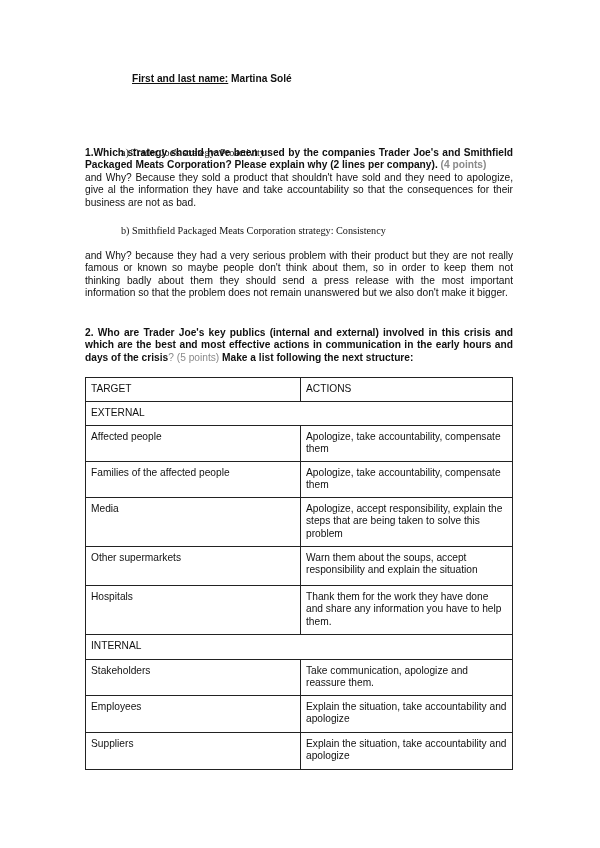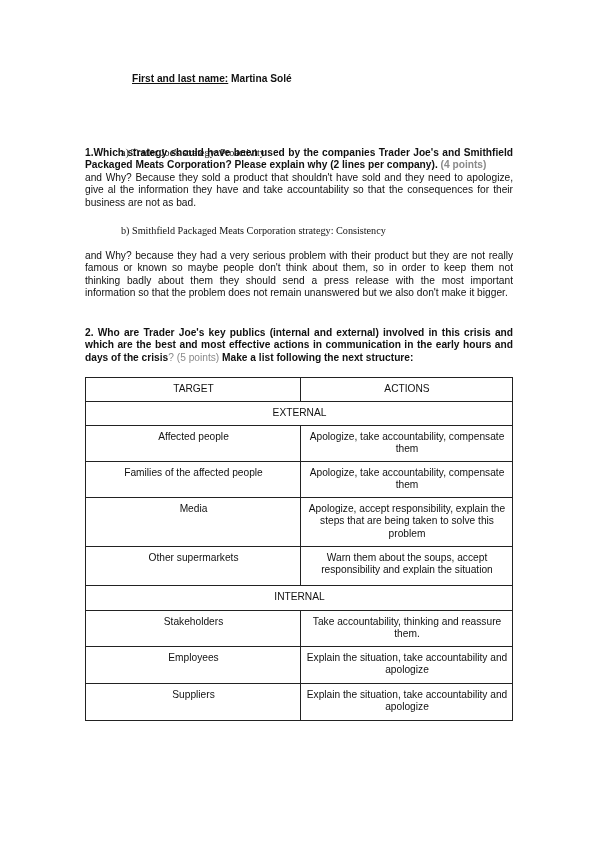--- a/index.html
+++ b/index.html
@@ -8,21 +8,21 @@
   .page { position: absolute; left: 85px; top: 0; width: 428px; }
   .p { font-size: 10.2px; line-height: 12.3px; margin: 0; text-align: justify; }
   .bold { font-weight: bold; }
   .u { text-decoration: underline; padding-left: 47px; }
   .gray { color: #8a8a8a; font-weight: bold; }
   .gray-n { color: #8a8a8a; font-weight: normal; }
   .indent { padding-left: 36px; text-align: left; font-family: Liberation Serif, serif; }
   .blk { position: absolute; left: 0; width: 428px; }
   table { position: absolute; left: 0; top: 377px; width: 428px; border-collapse: collapse;
           font-size: 10.2px; line-height: 12.3px; table-layout: fixed; }
-  td { border: 1.5px solid #222; vertical-align: top; padding: 5px 4px 4px 5px; text-align: center; }
+  td { border: 1.5px solid #222; vertical-align: top; padding: 5px 4px 4px 5px; text-align: left; }
   td.c1 { width: 205px; }
 </style>
 </head>
 <body>
 
 <div class="page">
 
   <p class="p blk" style="top:73px;">
     <span class="bold u">First and last name:</span><span class="bold"> Martina Solé</span>
   </p>
@@ -61,26 +61,30 @@
       <td>Apologize, take accountability, compensate them</td>
     </tr>
     <tr style="height:49px;">
       <td class="c1">Media</td>
       <td>Apologize, accept responsibility, explain the steps that are being taken to solve this problem</td>
     </tr>
     <tr style="height:39px;">
       <td class="c1">Other supermarkets</td>
       <td>Warn them about the soups, accept responsibility and explain the situation</td>
     </tr>
+    <tr style="height:49px;">
+      <td class="c1">Hospitals</td>
+      <td>Thank them  for the work they have done and share any information you have to help them.</td>
+    </tr>
     <tr style="height:25px;">
       <td colspan="2">INTERNAL</td>
     </tr>
     <tr style="height:36px;">
       <td class="c1">Stakeholders</td>
-      <td>Take accountability, thinking and reassure them.</td>
+      <td>Take communication, apologize and reassure them.</td>
     </tr>
     <tr style="height:37px;margin-top:13px;">
       <td class="c1">Employees</td>
       <td>Explain the situation, take accountability and apologize</td>
     </tr>
     <tr style="height:37px;">
       <td class="c1">Suppliers</td>
       <td>Explain the situation, take accountability and apologize</td>
     </tr>
   </tbody>

